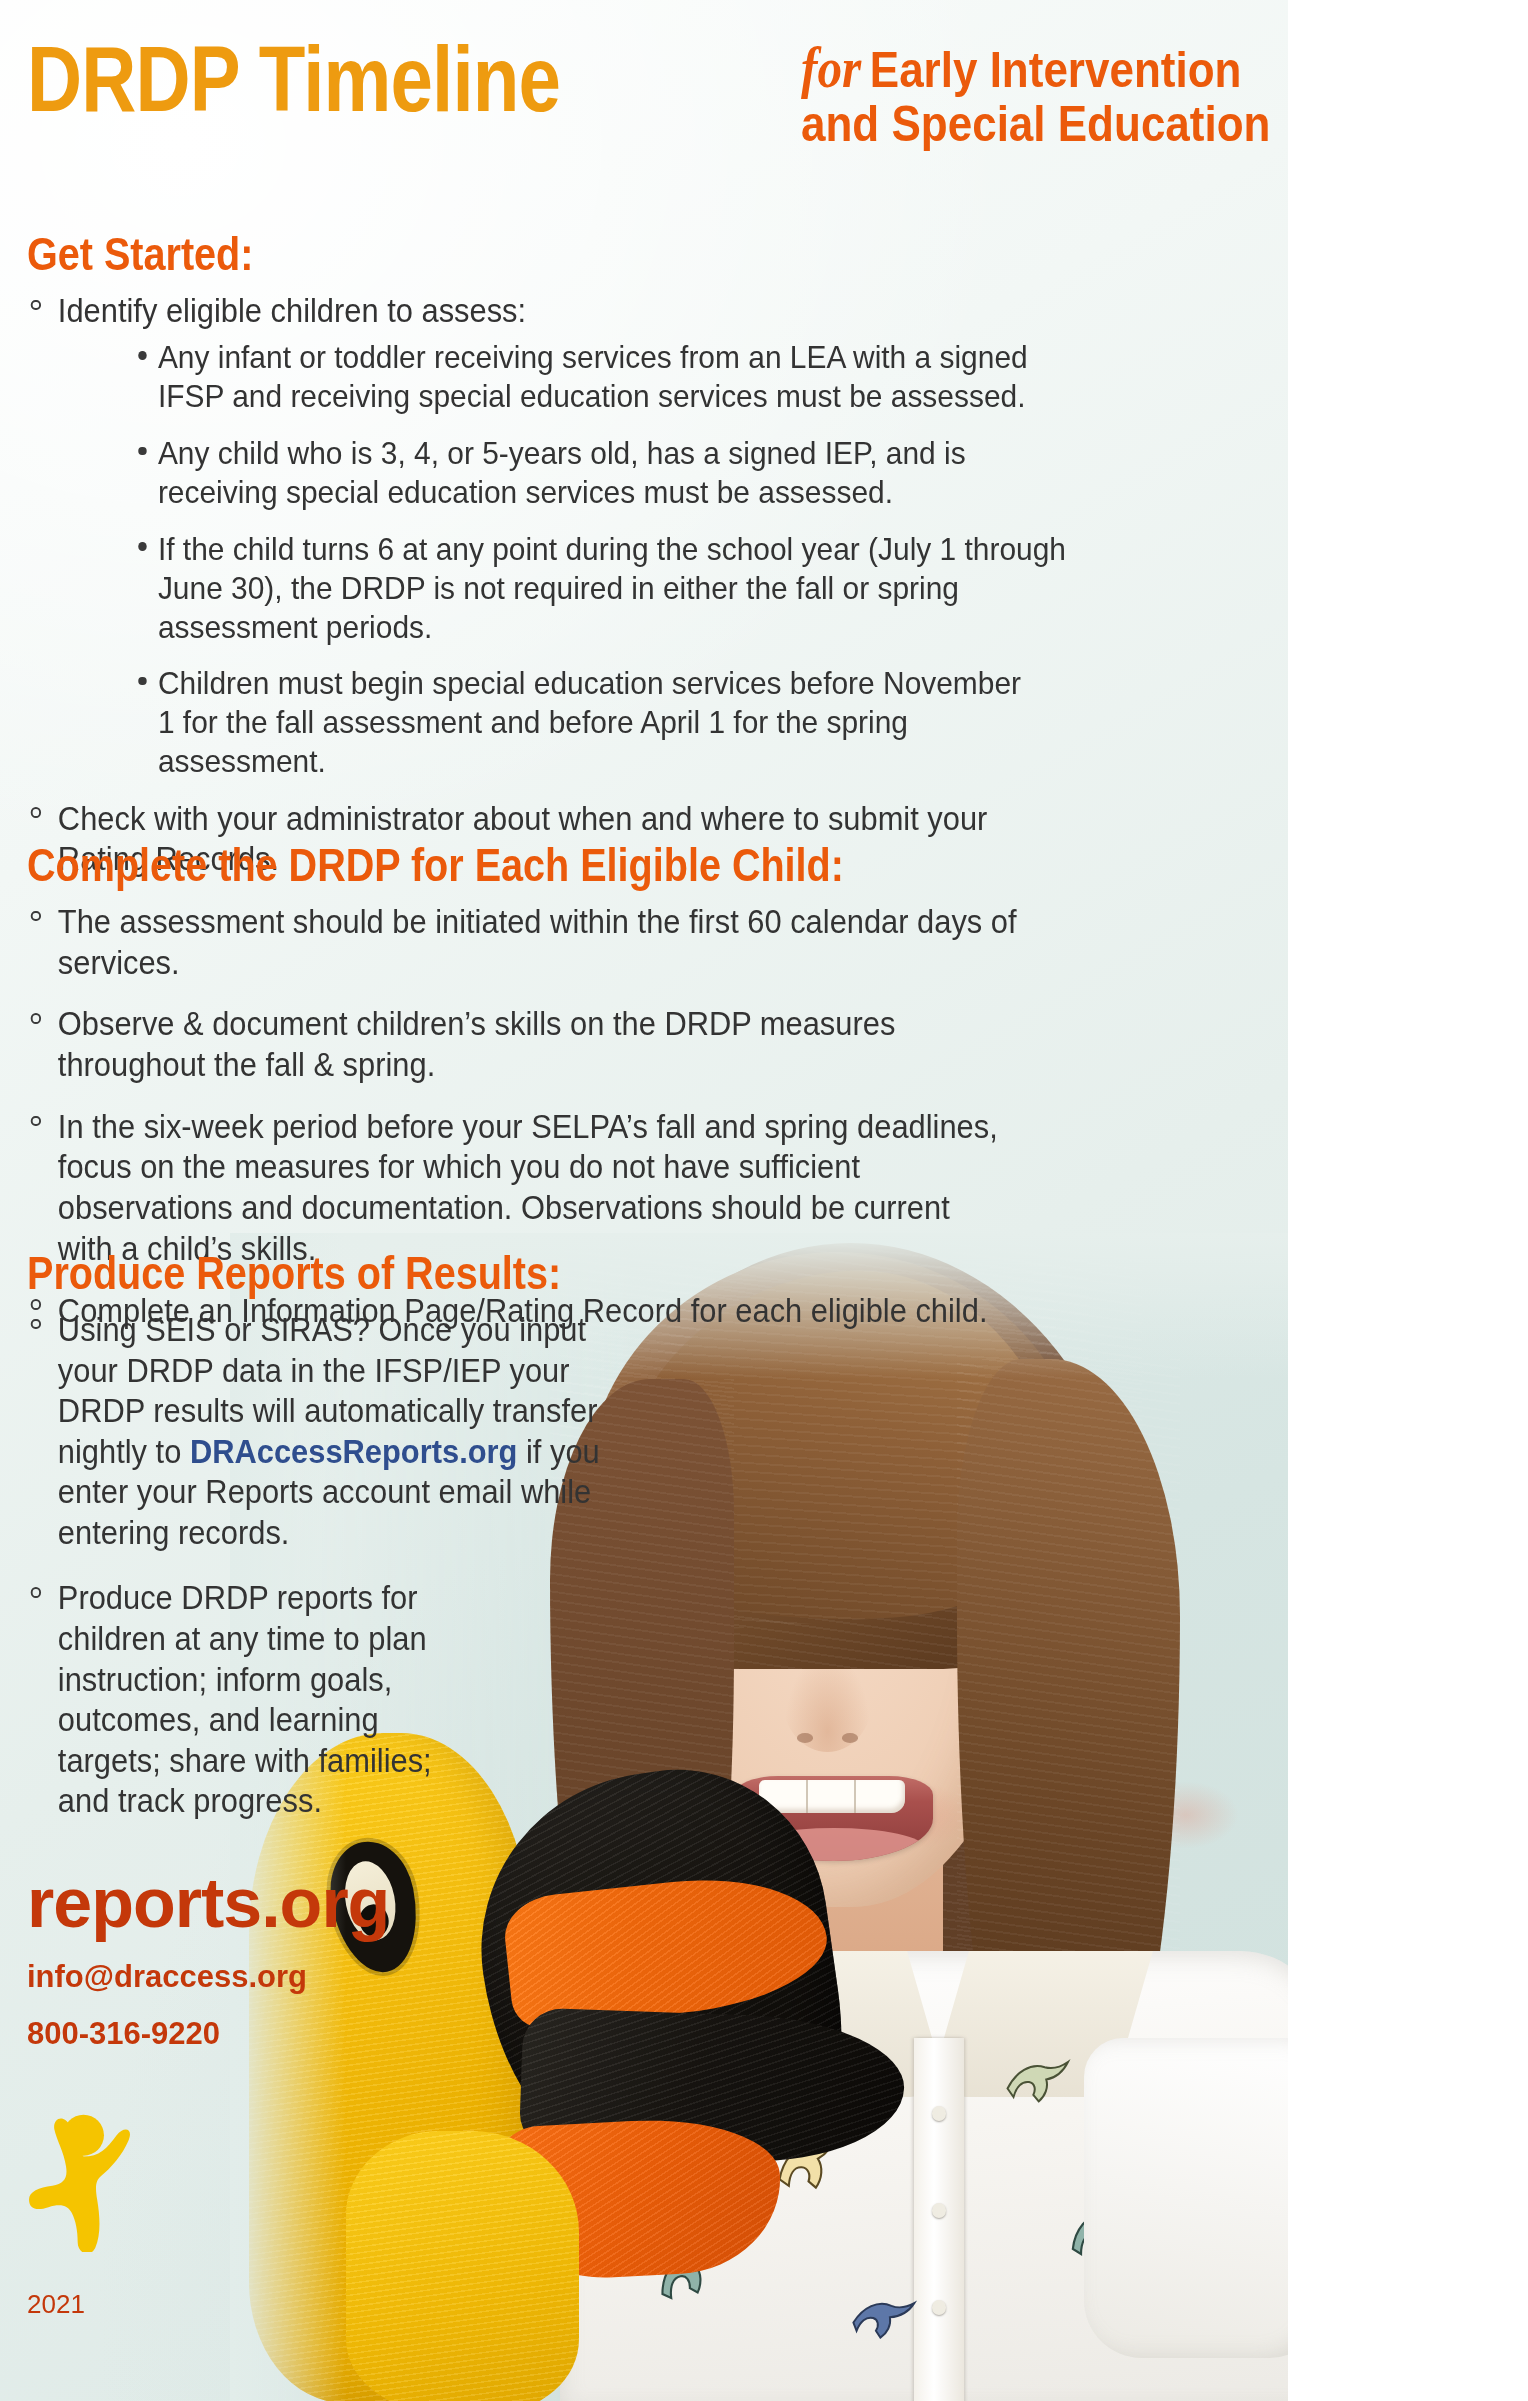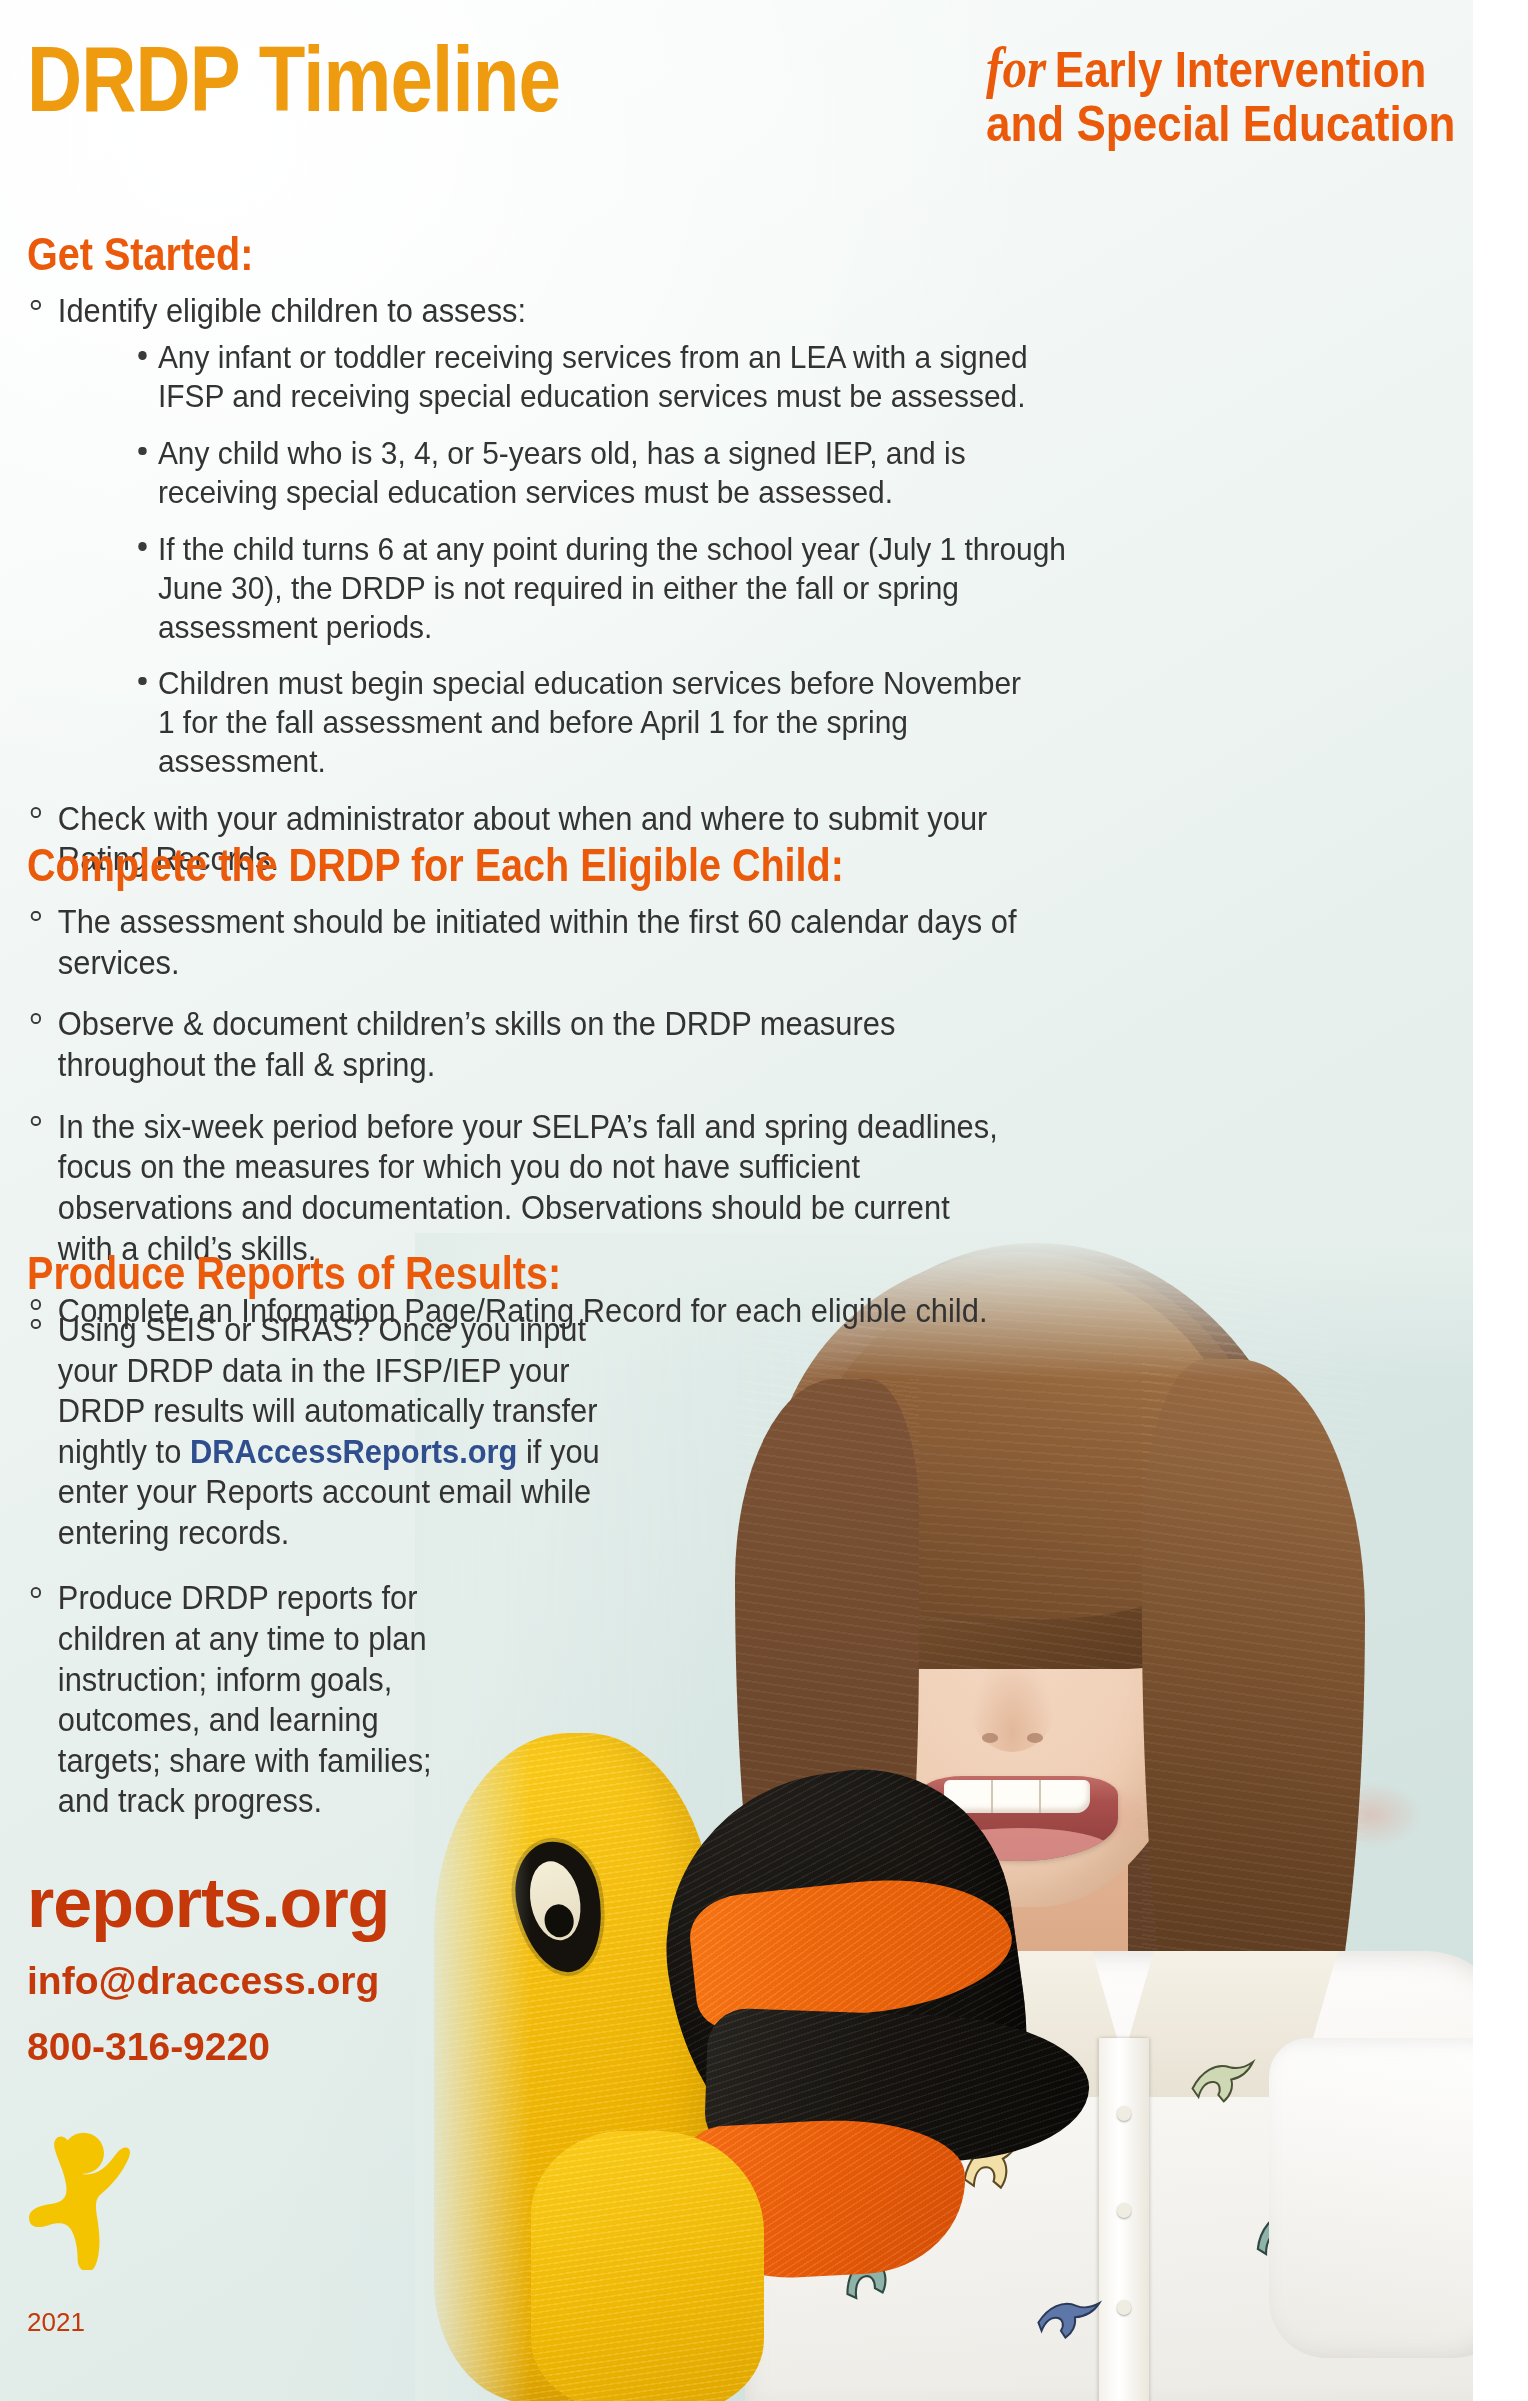--- a/index.html
+++ b/index.html
@@ -2,21 +2,21 @@
 <html><head>
 <meta charset="utf-8">
 <style>
   html, body {
     margin: 0;
     padding: 0;
     background: #ffffff;
   }
   .poster {
     position: relative;
-    width: 1473px;
+    width: 1288px;
     height: 2402px;
     overflow: hidden;
     font-family: "Liberation Sans", sans-serif;
     background:
       radial-gradient(ellipse 1359px 1164px at 14% 6%, #ffffff 0%, rgba(255,255,255,0) 62%),
       radial-gradient(ellipse 1553px 1456px at 92% 96%, #cfe0dd 0%, rgba(207,224,221,0) 70%),
       linear-gradient(150deg, #fbfdfc 0%, #f2f7f5 28%, #e6efec 58%, #dbe8e5 100%);
   }
 
   
@@ -271,21 +271,21 @@
   }
   .link { color:#2F4E8E; font-weight:700; }
 
   
   .footer { position:absolute; left:27px; z-index:6; }
   .site {
     font-size:70px; font-weight:700; color:#C4380A; line-height:1;
     letter-spacing:-1px;
   }
   .email, .phone {
-    font-size:39px; font-weight:700; color:#C4380A; line-height:1.15; margin-top:21.3px;
+    font-size:31px; font-weight:700; color:#C4380A; line-height:1.15; margin-top:21.3px;
   }
   .logo { margin-top:54px; }
   .year { margin-top:33px; font-size:26px; color:#C4380A; }
 </style>
 </head>
 <body>
 
 <div class="poster">
 
   <div class="photo">

